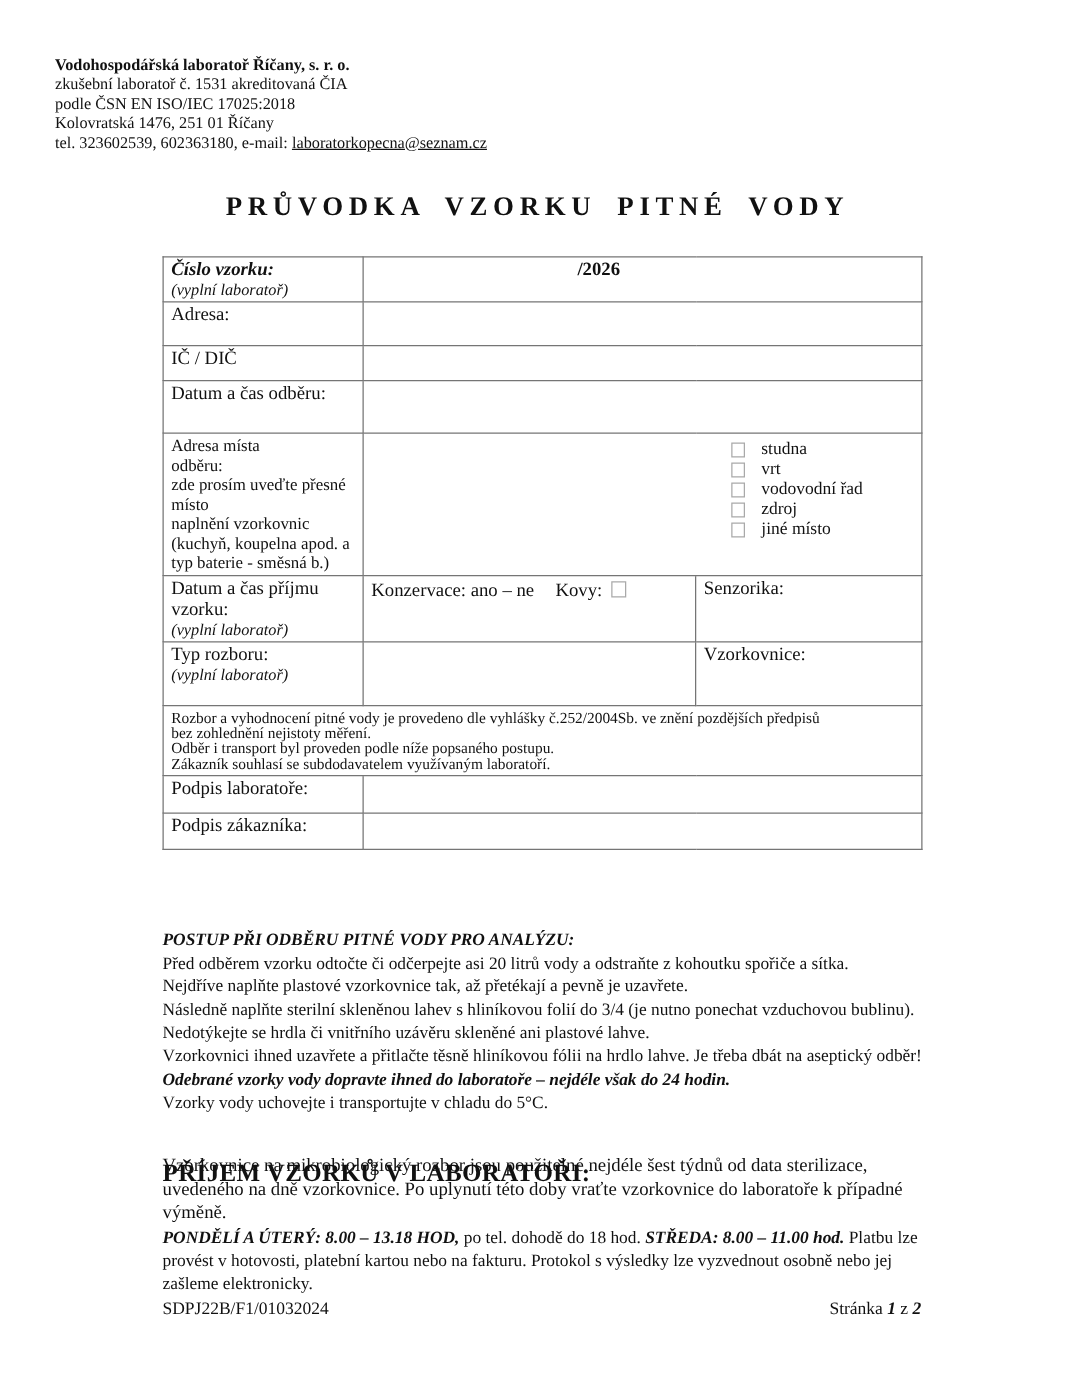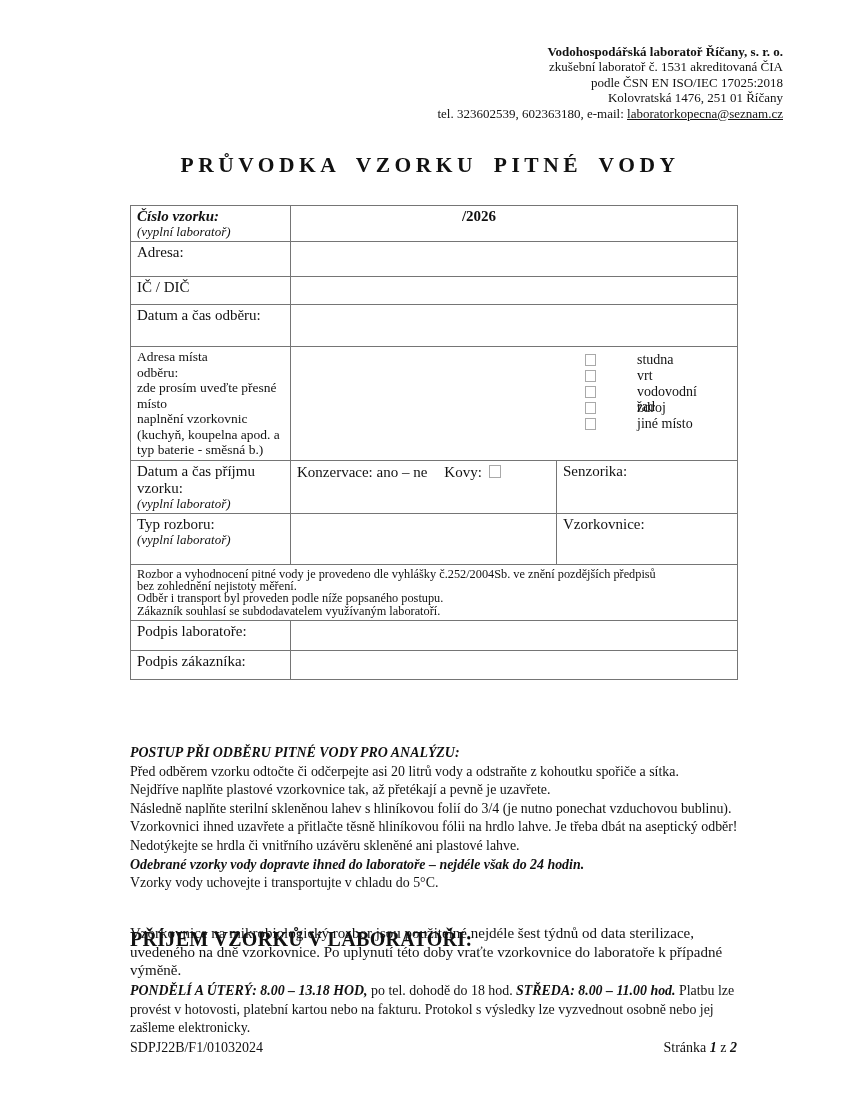--- a/index.html
+++ b/index.html
@@ -11,21 +11,21 @@
   .page{
     position:relative;
     width:860px;
     height:1113px;
     background:#ffffff;
     overflow:hidden;
   }
   
   .letterhead{
     position:absolute; top:44px; left:0; width:783px;
-    text-align:right; font-size:13px; line-height:15.4px;
+    text-align:left; font-size:13px; line-height:15.4px;padding-left:44px;
   }
   .letterhead .org{font-weight:bold;}
   .email-link{text-decoration:underline;}
   
   .doc-title{
     position:absolute; top:153px; left:0; width:860px;
     text-align:center; font-size:21.5px; font-weight:bold;
     letter-spacing:4.5px; word-spacing:7px;
   }
   
@@ -47,21 +47,21 @@
   .bold{font-weight:bold;font-style:italic;}
   .lab-note{font-style:italic; font-size:13px; line-height:14px; display:block;}
   .pre{white-space:pre-line;}
   .num-cell{text-align:center; padding-right:76px !important;font-weight:bold;}
   .place-label{font-size:13.5px; line-height:15.5px;}
   .receipt-label{line-height:17px;}
   .options{
     margin-left:auto; margin-right:22px; margin-top:3px; width:124px;
   }
   .option{
-    display:flex; align-items:flex-start; height:16px; font-size:14px; line-height:15px;gap:28px;
+    display:flex; align-items:flex-start; height:16px; font-size:14px; line-height:15px;
   }
   .cb{
     display:inline-block; width:9px; height:10px;
     border:1px solid #a9a9a9; background:#fff; flex:0 0 auto;
     margin-right:13px; margin-top:2px;
   }
   .kovy-cb{margin-left:7px; width:10px; height:11px; vertical-align:-1px;}
   .kovy-wrap{display:inline-block; margin-left:17px;}
   .declaration{
     font-size:12.3px; line-height:12.4px; padding:3px 6px !important;
@@ -210,22 +210,22 @@
       <td colspan="2"></td>
     </tr>
   </tbody>
     </table>
 
   <div class="procedure">
     <div class="bold">POSTUP PŘI ODBĚRU PITNÉ VODY PRO ANALÝZU:</div>
     <div class="pline">Před odběrem vzorku odtočte či odčerpejte asi 20 litrů vody a odstraňte z kohoutku spořiče a sítka.</div>
     <div class="pline">Nejdříve naplňte plastové vzorkovnice tak, až přetékají a pevně je uzavřete.</div>
     <div class="pline">Následně naplňte sterilní skleněnou lahev s hliníkovou folií do 3/4 (je nutno ponechat vzduchovou bublinu).</div>
+    <div class="pline">Nedotýkejte se hrdla či vnitřního uzávěru skleněné ani plastové lahve.</div>
     <div class="pline">Vzorkovnici ihned uzavřete a přitlačte těsně hliníkovou fólii na hrdlo lahve. Je třeba dbát na aseptický odběr!</div>
-    <div class="pline">Nedotýkejte se hrdla či vnitřního uzávěru skleněné ani plastové lahve.</div>
     <div class="pline bold">Odebrané vzorky vody dopravte ihned do laboratoře – nejdéle však do 24 hodin.</div>
     <div class="pline">Vzorky vody uchovejte i transportujte v chladu do 5°C.</div>
   </div>
 
   <div class="micro-note">Vzorkovnice na mikrobiologický rozbor jsou použitelné nejdéle šest týdnů od data sterilizace, uvedeného na dně vzorkovnice. Po uplynutí této doby vraťte vzorkovnice do laboratoře k případné výměně.</div>
 
   <div class="reception-heading">PŘÍJEM VZORKŮ V LABORATOŘI:</div>
 
   <div class="reception-para">
     <span class="bold">PONDĚLÍ A ÚTERÝ: 8.00 – 13.18 HOD,</span><span> po tel. dohodě do 18 hod. </span><span class="bold">STŘEDA: 8.00 – 11.00 hod.</span><span> Platbu lze provést v hotovosti, platební kartou nebo na fakturu. Protokol s výsledky lze vyzvednout osobně nebo jej zašleme elektronicky.</span>

